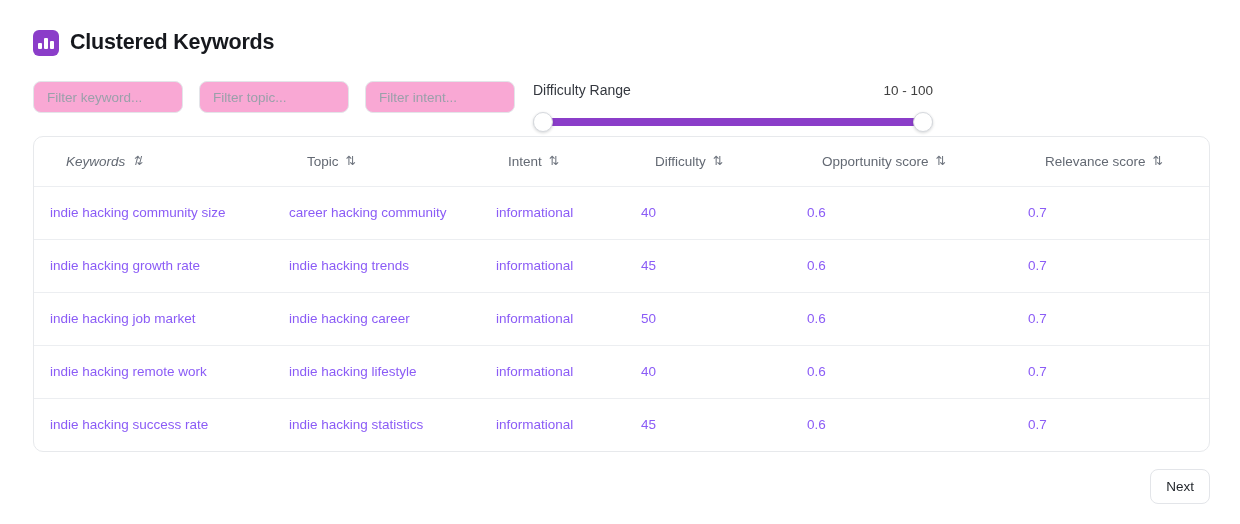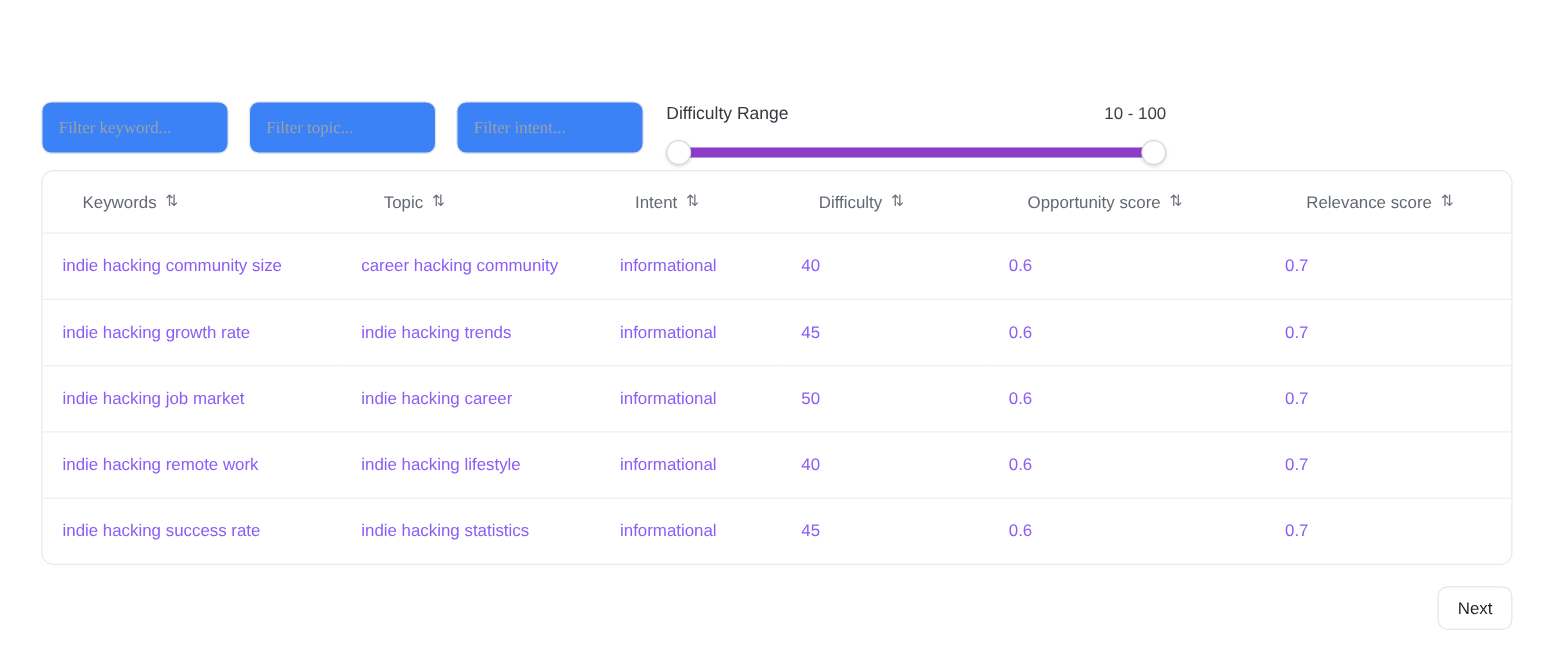--- a/index.html
+++ b/index.html
@@ -49,26 +49,26 @@
   .filters {
     position: absolute;
     left: 33px;
     top: 81px;
     display: flex;
     align-items: flex-start;
     gap: 16px;
   }
   .filter-input {
     width: 150px;
-    height: 42px;
+    height: 32px;
     border: 1px solid #e3e5e9;
     border-radius: 8px;
-    background: #3b82f6;
+    background: #f9a8d4;
     padding: 0 13px;
-    font-family: Liberation Serif, serif;
+    font-family: Liberation Sans, sans-serif;
     font-size: 13.5px;
     color: #2b2f36;
     outline: none;
   }
   .filter-input::placeholder { color: #9aa0aa; }
 
   
   .slider-block {
     position: absolute;
     left: 533px;
@@ -160,21 +160,21 @@
 
   
   col.c-keyword   { width: 239px; }
   col.c-topic     { width: 207px; }
   col.c-intent    { width: 145px; }
   col.c-diff      { width: 166px; }
   col.c-opp       { width: 221px; }
   col.c-rel       { width: 199px; }
 
   
-  th.h-keyword { padding-left: 32px; }
+  th.h-keyword { padding-left: 32px; font-style: italic; }
   th.h-topic   { padding-left: 34px; }
   th.h-intent  { padding-left: 28px; }
   th.h-diff    { padding-left: 30px; }
   th.h-opp     { padding-left: 31px; }
   th.h-rel     { padding-left: 33px; }
 
   
   .pagination {
     position: absolute;
     right: 30px;
@@ -193,20 +193,28 @@
     color: #1f2329;
     cursor: pointer;
     line-height: 1;
   }
 </style>
 </head>
 <body>
 
 <div class="page">
 
+  <div class="header">
+    <span class="brand-icon">
+      <i class="b1"></i>
+        <i class="b2"></i>
+        <i class="b3"></i>
+    </span>
+    <span class="page-title">Clustered Keywords</span>
+  </div>
 
   <div class="filters">
     <input class="filter-input" type="text" placeholder="Filter keyword..." style="">
     <input class="filter-input" type="text" placeholder="Filter topic..." style="">
     <input class="filter-input" type="text" placeholder="Filter intent..." style="">
   </div>
 
   <div class="slider-block">
     <div class="slider-top">
       <span class="slider-label">Difficulty Range</span>

